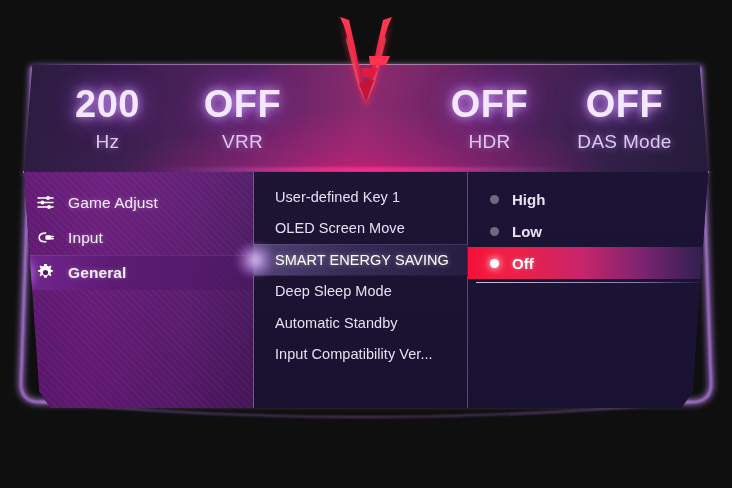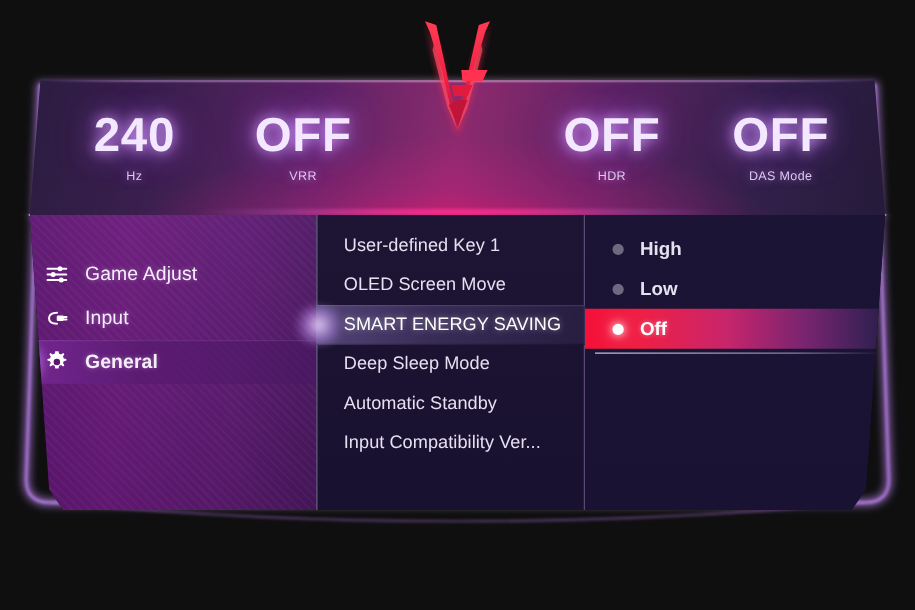--- a/index.html
+++ b/index.html
@@ -54,21 +54,21 @@
   }
   .stat { flex:1 1 0; text-align:center; line-height:1; }
   .stat.gap  { flex:0 0 112px; }          
   .stat-value {
     font-size:38px; font-weight:700; letter-spacing:.5px;
     color:#f3e8ff;
     text-shadow:0 0 10px rgba(214,160,255,.95), 0 0 22px rgba(190,110,245,.75), 0 0 36px rgba(160,70,230,.45);
   }
   .stat-label {
     margin-top:9px;
-    font-size:10px; font-weight:400; letter-spacing:.3px;
+    font-size:19px; font-weight:400; letter-spacing:.3px;
     color:#ddc8ef;
     text-shadow:0 0 7px rgba(200,150,240,.7);
     text-align:center;
   }
 
   
   .logo {
     position:absolute;
     left:50%; top:-46px; transform:translateX(-50%);
     width:104px; height:96px;
@@ -95,21 +95,21 @@
     flex:0 0 215px;
     background:linear-gradient(180deg,#1d1533 0%, #1a1230 60%, #191130 100%);
     box-shadow: inset 1px 0 0 rgba(225,195,255,.42), inset -1px 0 0 rgba(210,180,250,.34);
   }
   .col-right {
     flex:1 1 auto;
     background:linear-gradient(180deg,#1b1434 0%, #191233 100%);
   }
 
   
-  .side-list { position:relative; padding-top:30px; }
+  .side-list { position:relative; padding-top:13px; }
   .side-item {
     position:relative;
     height:35px; display:flex; align-items:center;
     padding-left:22px; gap:13px;
     cursor:pointer;
   }
   .side-item.active {
     background:linear-gradient(90deg, rgba(120,40,150,.92) 0%, rgba(88,26,112,.80) 42%, rgba(70,22,96,.55) 100%);
     box-shadow: inset 0 1px 0 rgba(255,200,255,.10);
     font-weight: bold;
@@ -229,21 +229,21 @@
       <path d="M9,112 Q352,122 695,112" fill="none" stroke="#f4dcff" stroke-width="1.1" opacity=".95"></path>
 
       <path d="M26,342 Q352,372 678,342" fill="none" stroke="#b878e8" stroke-width="1.4" filter="url(#blurB)" opacity=".55"></path>
     </svg>
 
     <div class="header-band">
       <div class="header-topglow"></div>
 
       <div class="stats">
         <div class="stat">
-          <div class="stat-value">240</div>
+          <div class="stat-value">200</div>
           <div class="stat-label">Hz</div>
         </div>
         <div class="stat">
           <div class="stat-value">OFF</div>
           <div class="stat-label">VRR</div>
         </div>
         <div class="stat gap"></div>
         <div class="stat">
           <div class="stat-value">OFF</div>
           <div class="stat-label">HDR</div>

